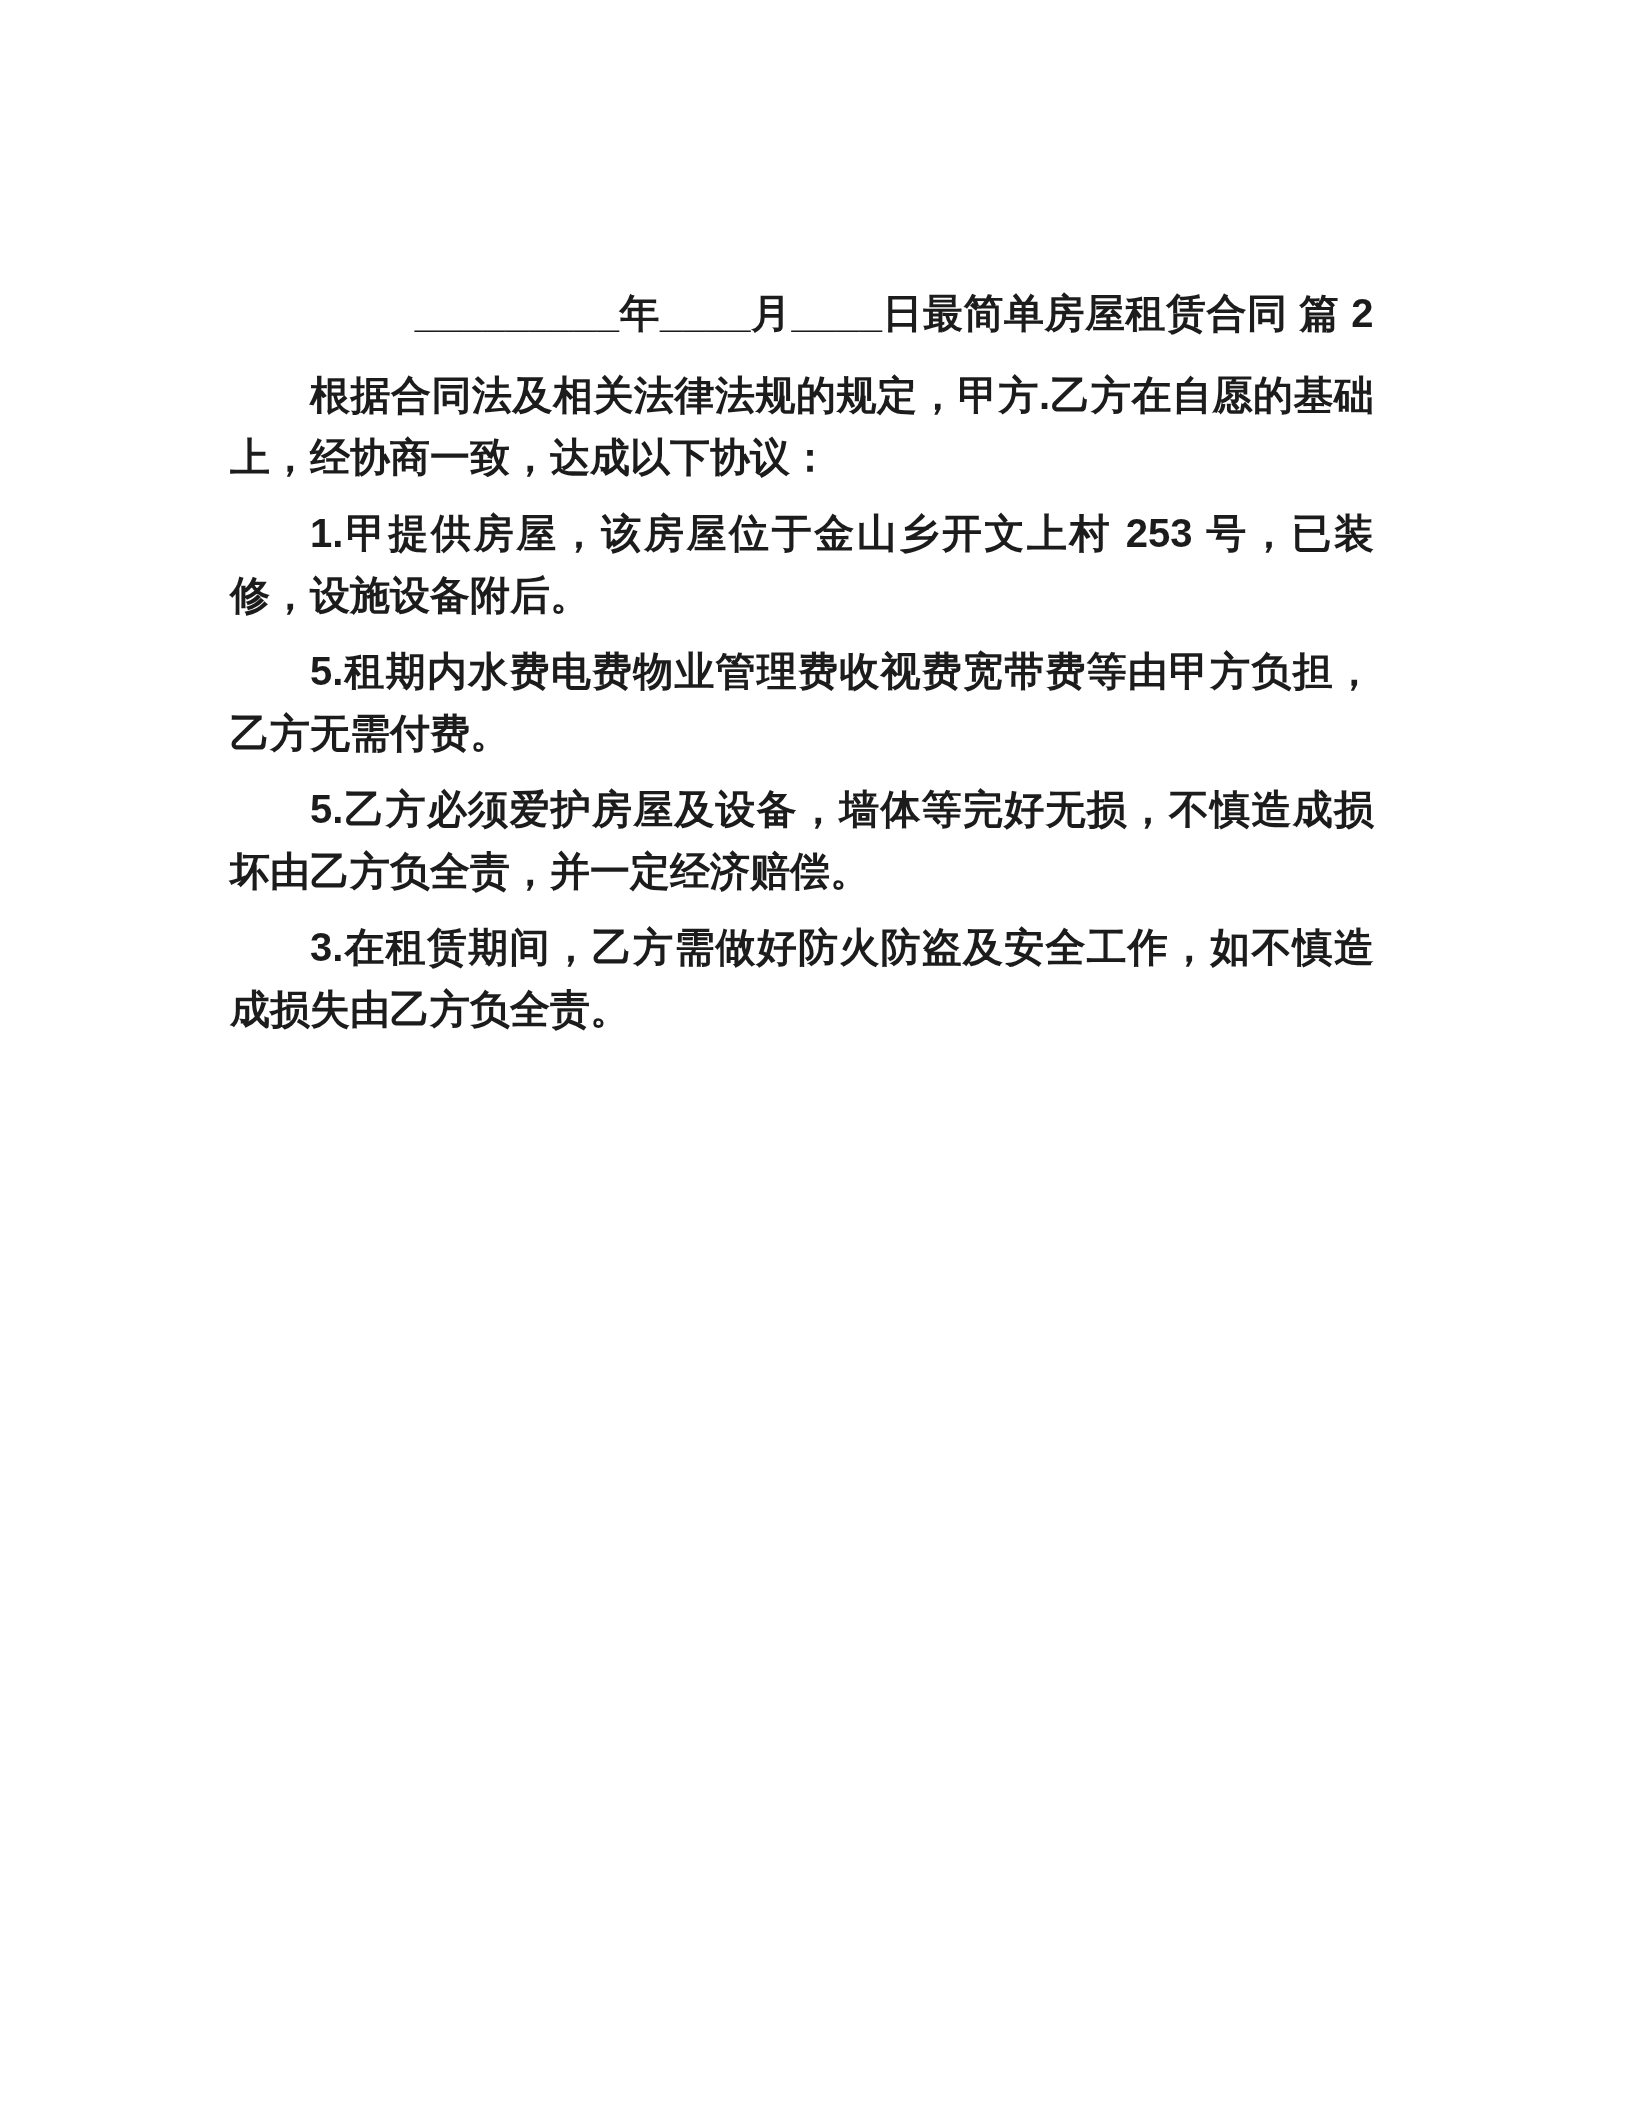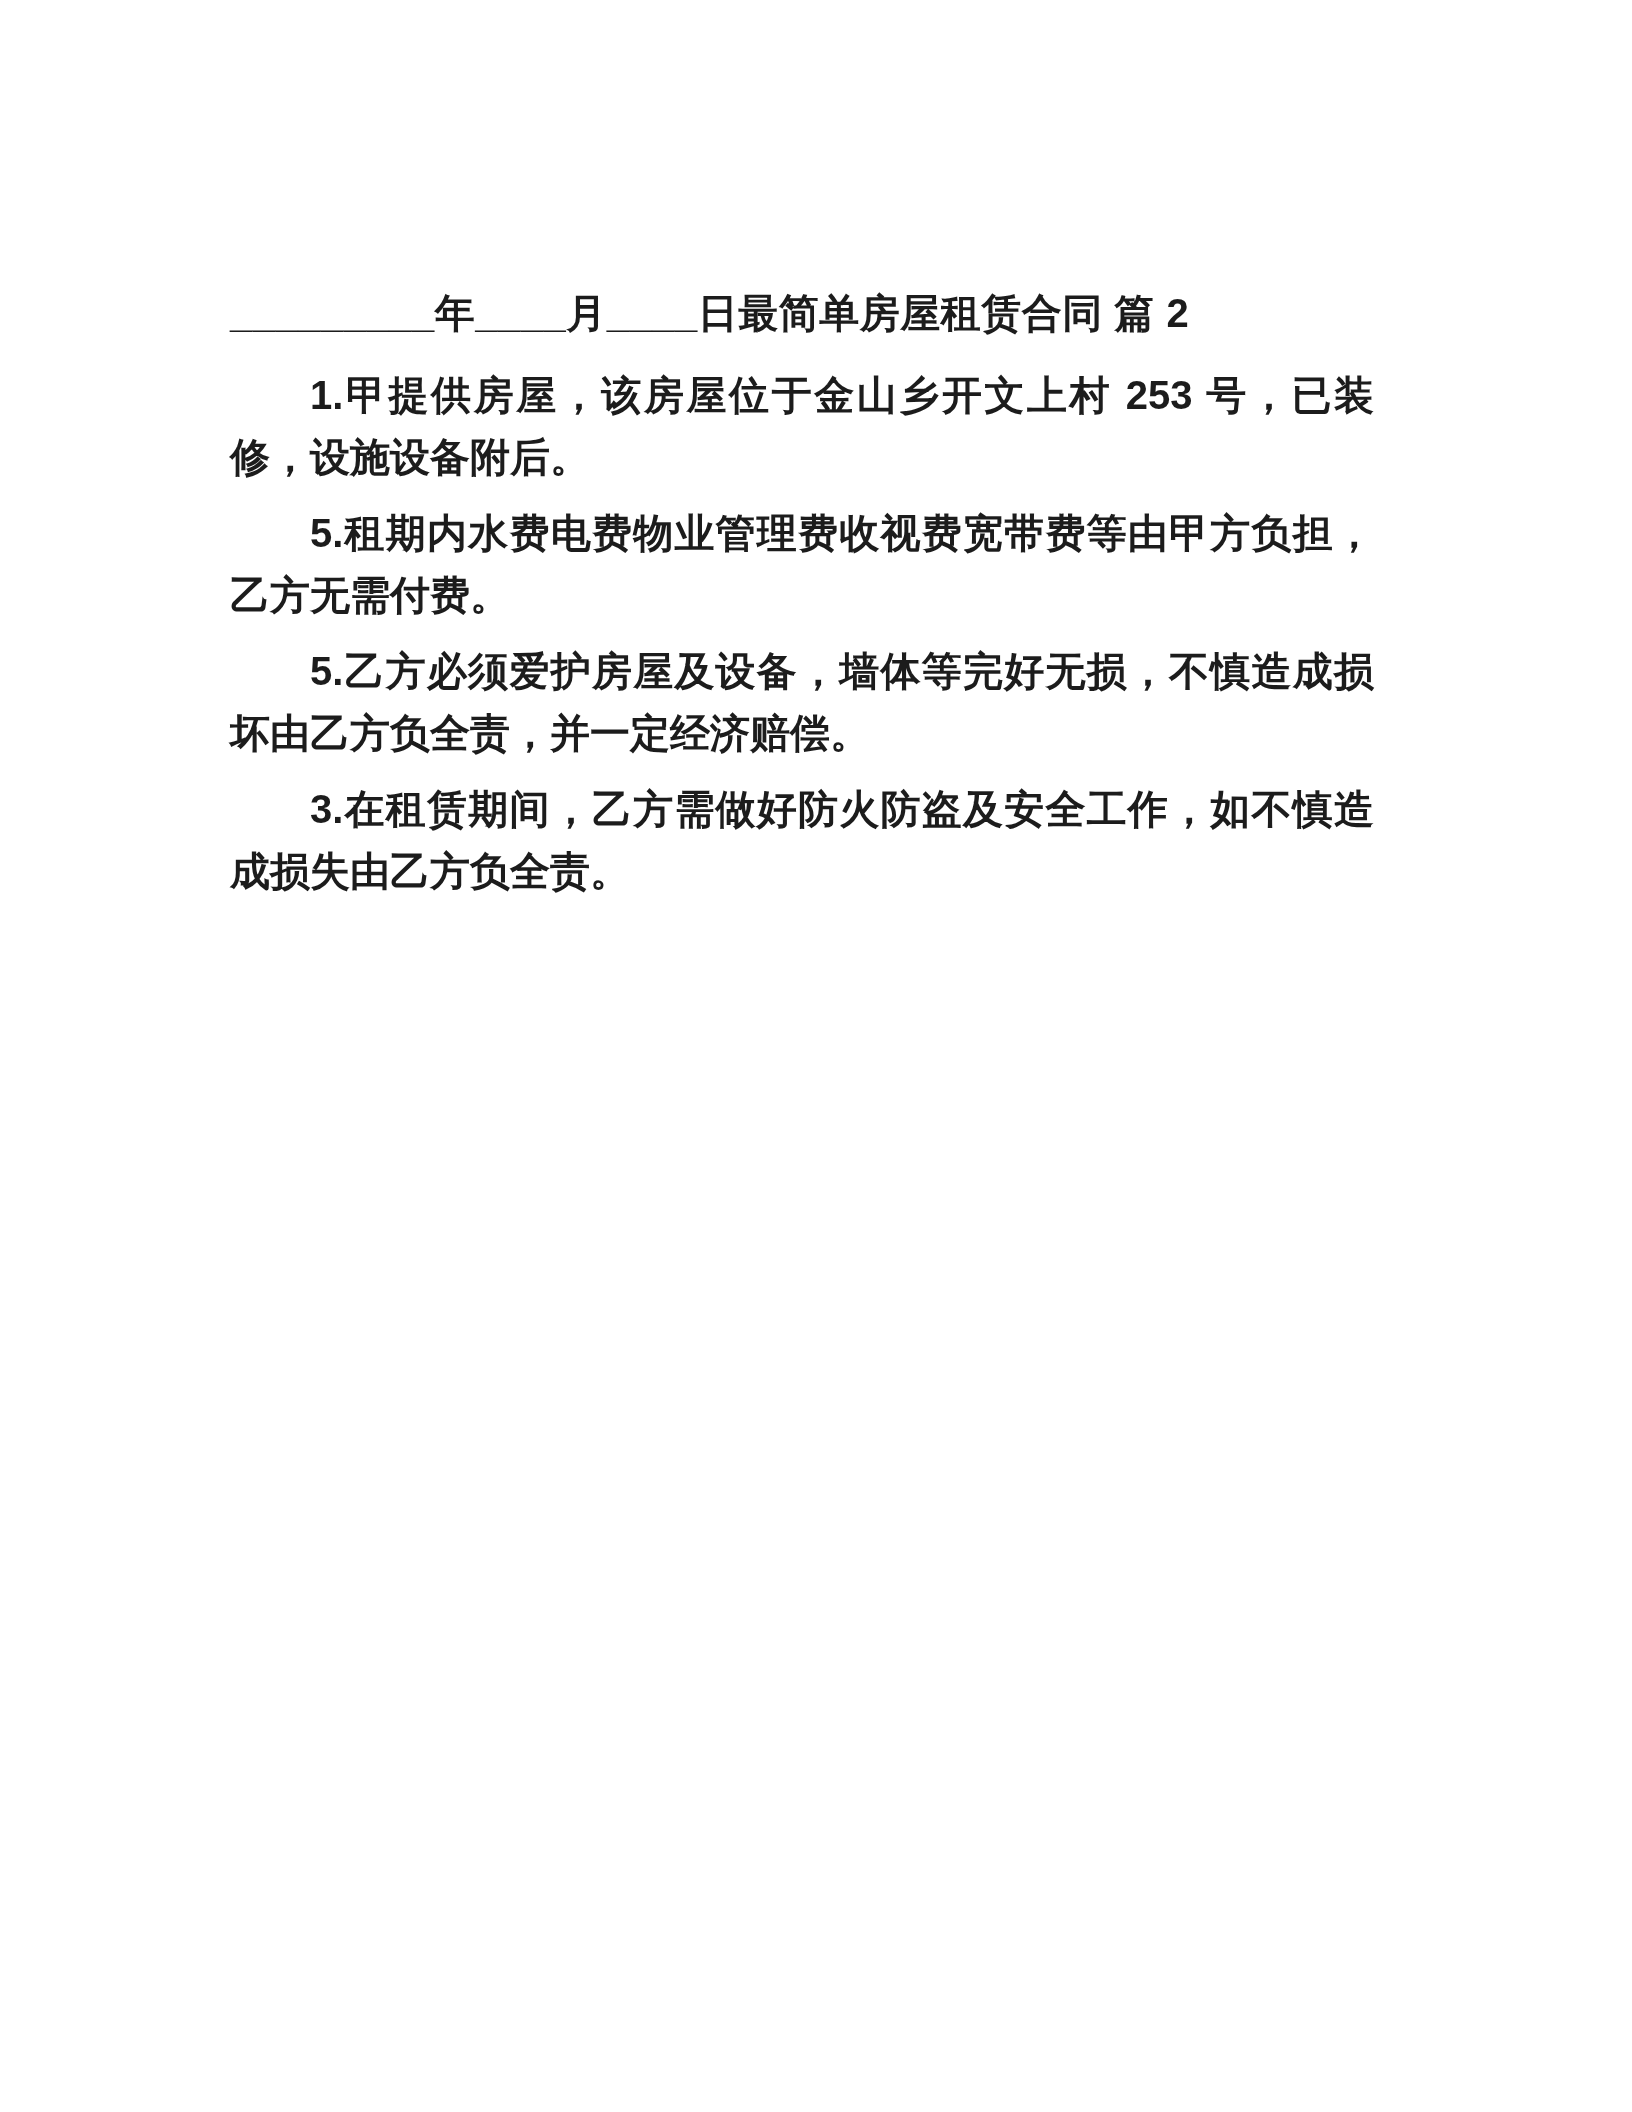--- a/index.html
+++ b/index.html
@@ -16,39 +16,40 @@
     box-sizing: border-box;
     width: 1632px;
     height: 2112px;
     padding: 282px 258px 0 230px;
   }
   .doc-title {
     margin: 0 0 20px 0;
     font-size: 40px;
     font-weight: 700;
     line-height: 62px;
-    text-align: left;
+    text-align: right;
     letter-spacing: 0.5px;
     white-space: nowrap;
   }
   .doc-paragraph {
     margin: 0 0 14px 0;
     font-size: 40px;
     font-weight: 700;
     line-height: 62px;
     text-indent: 2em;
     text-align: justify;
     text-justify: inter-ideograph;
     word-break: normal;
   }
 </style>
 </head>
 <body style="background: rgb(255, 255, 255); color: rgb(28, 28, 28);">
 
 <div class="page">
   <h1 class="doc-title">_________年____月____日最简单房屋租赁合同 篇 2</h1>
   <div>
+      <p class="doc-paragraph">根据合同法及相关法律法规的规定，甲方.乙方在自愿的基础上，经协商一致，达成以下协议：</p>
       <p class="doc-paragraph">1.甲提供房屋，该房屋位于金山乡开文上村 253 号，已装修，设施设备附后。</p>
       <p class="doc-paragraph">5.租期内水费电费物业管理费收视费宽带费等由甲方负担，乙方无需付费。</p>
       <p class="doc-paragraph">5.乙方必须爱护房屋及设备，墙体等完好无损，不慎造成损坏由乙方负全责，并一定经济赔偿。</p>
       <p class="doc-paragraph">3.在租赁期间，乙方需做好防火防盗及安全工作，如不慎造成损失由乙方负全责。</p>
     </div>
 </div>
 
 </body></html>

